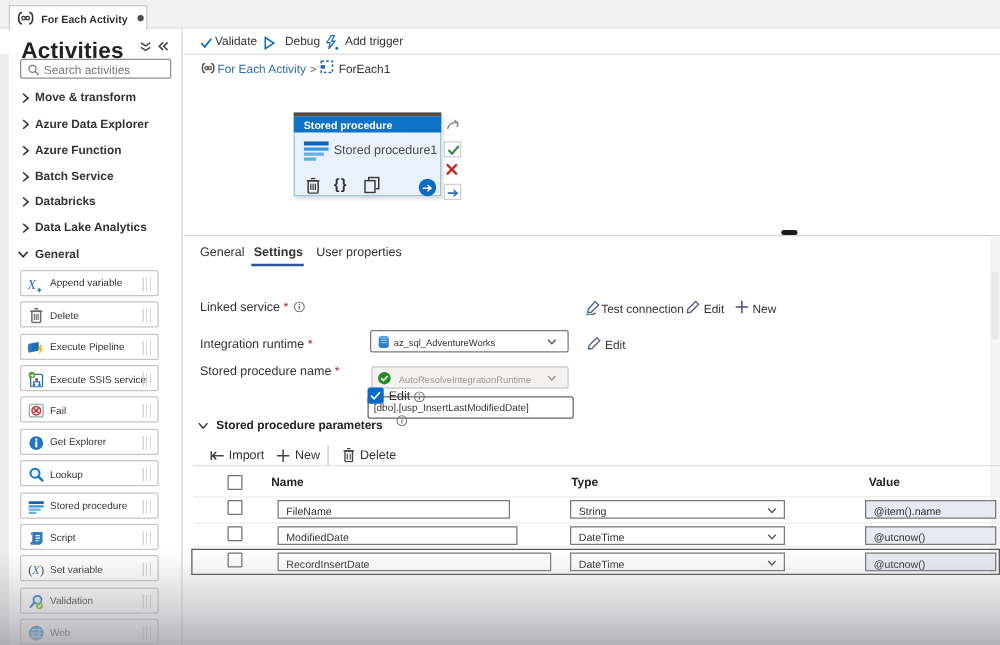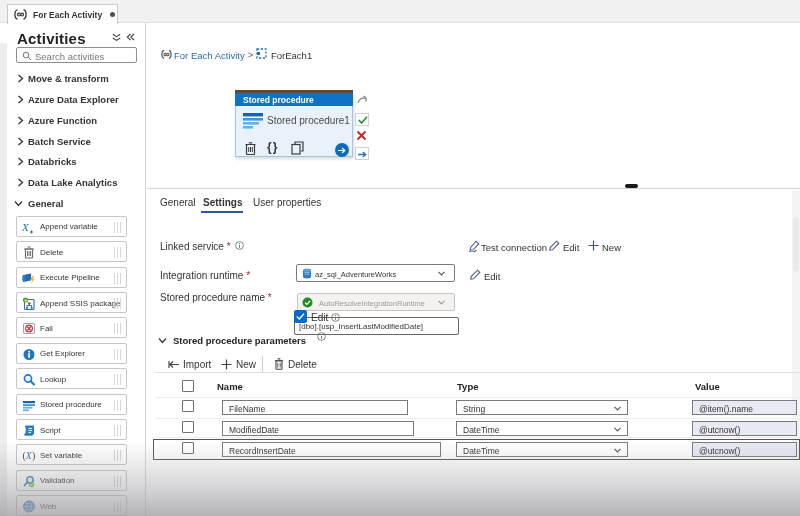--- a/index.html
+++ b/index.html
@@ -8,21 +8,21 @@
 #app { position:absolute; left:0; top:0; width:800px; height:516px; overflow:hidden; }
 .abs { position:absolute; }
 
 #tabbar { left:0; top:0; width:800px; height:23px; background:#f1f1f1; border-bottom:1px solid #dedede; }
 #tab1 { left:7px; top:4px; width:111px; height:20px; background:#fff; border:1px solid #c9c9c9; border-bottom:none; z-index:5; }
 #tab1 .tname { position:absolute; left:25px; top:4.5px; font-size:8.5px; white-space:nowrap; font-weight:bold; color:#333; }
 #tab1 .dot { position:absolute; left:102px; top:7px; width:5px; height:5px; border-radius:50%; background:#4d4d4d; }
 
 #sidebar { left:0; top:23px; width:146px; height:493px; background:#fff; border-right:1px solid #d6d6d6; }
 #sbscroll { left:0px; top:20px; width:7px; height:473px; background:#ededed; }
-#acthead { left:17px; top:7px; font-size:15px; font-weight:bold; color:#222; letter-spacing:0.2px; }
+#acthead { left:17px; top:7px; font-size:18px; font-weight:bold; color:#222; letter-spacing:0.2px; }
 .sb-cat { position:absolute; font-size:9.5px; font-weight:bold; color:#333; }
 .sb-item { position:absolute; left:16px; width:111px; height:21px; background:#fff; border:1px solid #c6c6c6; border-radius:2px; }
 .sb-item .lbl { position:absolute; left:23px; top:5.5px; font-size:8px; color:#333; white-space:nowrap; }
 .sb-item .grip { position:absolute; right:4px; top:5px; width:8px; height:11px;
   background:repeating-linear-gradient(90deg,#ccc 0 1px,transparent 1px 3px); opacity:.8; }
 .sb-item .ic { position:absolute; left:5px; top:4px; width:14px; height:13px; }
 
 #main { left:147px; top:23px; width:653px; height:493px; background:#fff; }
 #toolbar { left:0; top:0; width:653px; height:21px; background:#fff; border-bottom:1px solid #dcdcdc; }
 .tbtn { position:absolute; top:5px; font-size:9.5px; color:#333; }
@@ -138,21 +138,21 @@
     <div class="sb-item" style="top:269.0px;">
         <svg class="ic" viewBox="0 0 14 13">
           <rect x="2.5" y="2.5" width="9.5" height="10" rx="1" fill="#fff" stroke="#2e6db4" stroke-width="1.1"></rect>
           <circle cx="3.5" cy="3" r="2.6" fill="#5aa02c"></circle>
           <text x="2.2" y="5" font-size="5.5" fill="#fff" font-weight="bold">+</text>
           <circle cx="7.3" cy="6.5" r="1.2" fill="#a33f3f"></circle>
           <path d="M5 10.5 L5 8.5 L9.6 8.5 L9.6 10.5 M7.3 8.5 L7.3 7.5" stroke="#2e6db4" stroke-width="1" fill="none"></path>
           <rect x="4.2" y="10" width="1.8" height="1.8" fill="#2e6db4"></rect>
           <rect x="8.7" y="10" width="1.8" height="1.8" fill="#2e6db4"></rect>
         </svg>
-        <span class="lbl">Append SSIS package</span>
+        <span class="lbl">Execute SSIS service</span>
         <div class="grip"></div>
       </div>
     <div class="sb-item" style="top:294.4px;">
         <svg class="ic" viewBox="0 0 14 13">
           <rect x="1.5" y="1.5" width="11" height="10" rx="1.5" fill="#fff" stroke="#9aa7b4" stroke-width="1.1"></rect>
           <circle cx="7" cy="6.5" r="3.4" fill="none" stroke="#c23b3b" stroke-width="1.2"></circle>
           <path d="M5 4.5 L9 8.5 M9 4.5 L5 8.5" stroke="#c23b3b" stroke-width="1.2"></path>
         </svg>
         <span class="lbl">Fail</span>
         <div class="grip"></div>
@@ -218,20 +218,35 @@
           <ellipse cx="7" cy="6.5" rx="2.5" ry="5.5" fill="none" stroke="#9ec9ea" stroke-width="0.9"></ellipse>
           <path d="M1.5 6.5 L12.5 6.5 M2.3 3.7 L11.7 3.7 M2.3 9.3 L11.7 9.3" stroke="#9ec9ea" stroke-width="0.9" fill="none"></path>
           <circle cx="7" cy="6.5" r="5.5" fill="none" stroke="#1f5f9e" stroke-width="0.8"></circle>
         </svg>
         <span class="lbl">Web</span>
         <div class="grip"></div>
       </div>
   </div>
 
   <div id="main" class="abs">
+    <div id="toolbar" class="abs">
+      <svg class="abs" style="left:13px;top:7px" width="10" height="9" viewBox="0 0 10 9">
+          <path d="M1 4.5 L3.8 7.5 L9 1" stroke="#0f6cbd" stroke-width="1.4" fill="none"></path>
+        </svg>
+      <span class="tbtn" style="left:25px;">Validate</span>
+      <svg class="abs" style="left:64px;top:6px" width="9" height="11" viewBox="0 0 9 11">
+          <path d="M1.2 1 L8 5.5 L1.2 10 Z" stroke="#0f6cbd" stroke-width="1.2" fill="none"></path>
+        </svg>
+      <span class="tbtn" style="left:81px;">Debug</span>
+      <svg class="abs" style="left:112px;top:5px" width="12" height="13" viewBox="0 0 12 13">
+          <path d="M6 0.5 L2.5 6 L5 6 L4 11 L9 4.8 L6.3 4.8 L8.5 0.5 Z" stroke="#0f6cbd" stroke-width="1" fill="none"></path>
+          <circle cx="10.5" cy="10.5" r="1.2" fill="#0f6cbd"></circle>
+        </svg>
+      <span class="tbtn" style="left:129px;">Add trigger</span>
+    </div>
     <div id="crumbs" class="abs">
       <svg class="abs" style="left:13px;top:6px" width="13" height="9" viewBox="0 0 15 11">
         <path d="M4.6 0.9 C1.0 0.9 1.0 10.1 4.6 10.1 M10.4 0.9 C14.0 0.9 14.0 10.1 10.4 10.1" stroke="#555" stroke-width="1.5" fill="none"></path>
         <circle cx="5.9" cy="5.5" r="1.5" fill="none" stroke="#555" stroke-width="1.3"></circle>
         <circle cx="9.1" cy="5.5" r="1.5" fill="none" stroke="#555" stroke-width="1.3"></circle>
       </svg>
       <span class="abs" style="left:27px;top:6px;font-size:9.5px;color:#2b6cb0;">For Each Activity</span>
       <span class="abs" style="left:101px;top:6px;font-size:9px;color:#555;">&gt;</span>
       <svg class="abs" style="left:109px;top:4px" width="11" height="11" viewBox="0 0 11 11">
         <rect x="1" y="1" width="9" height="9" fill="none" stroke="#2b6cb0" stroke-width="1.3" stroke-dasharray="2.2 1.6"></rect>

